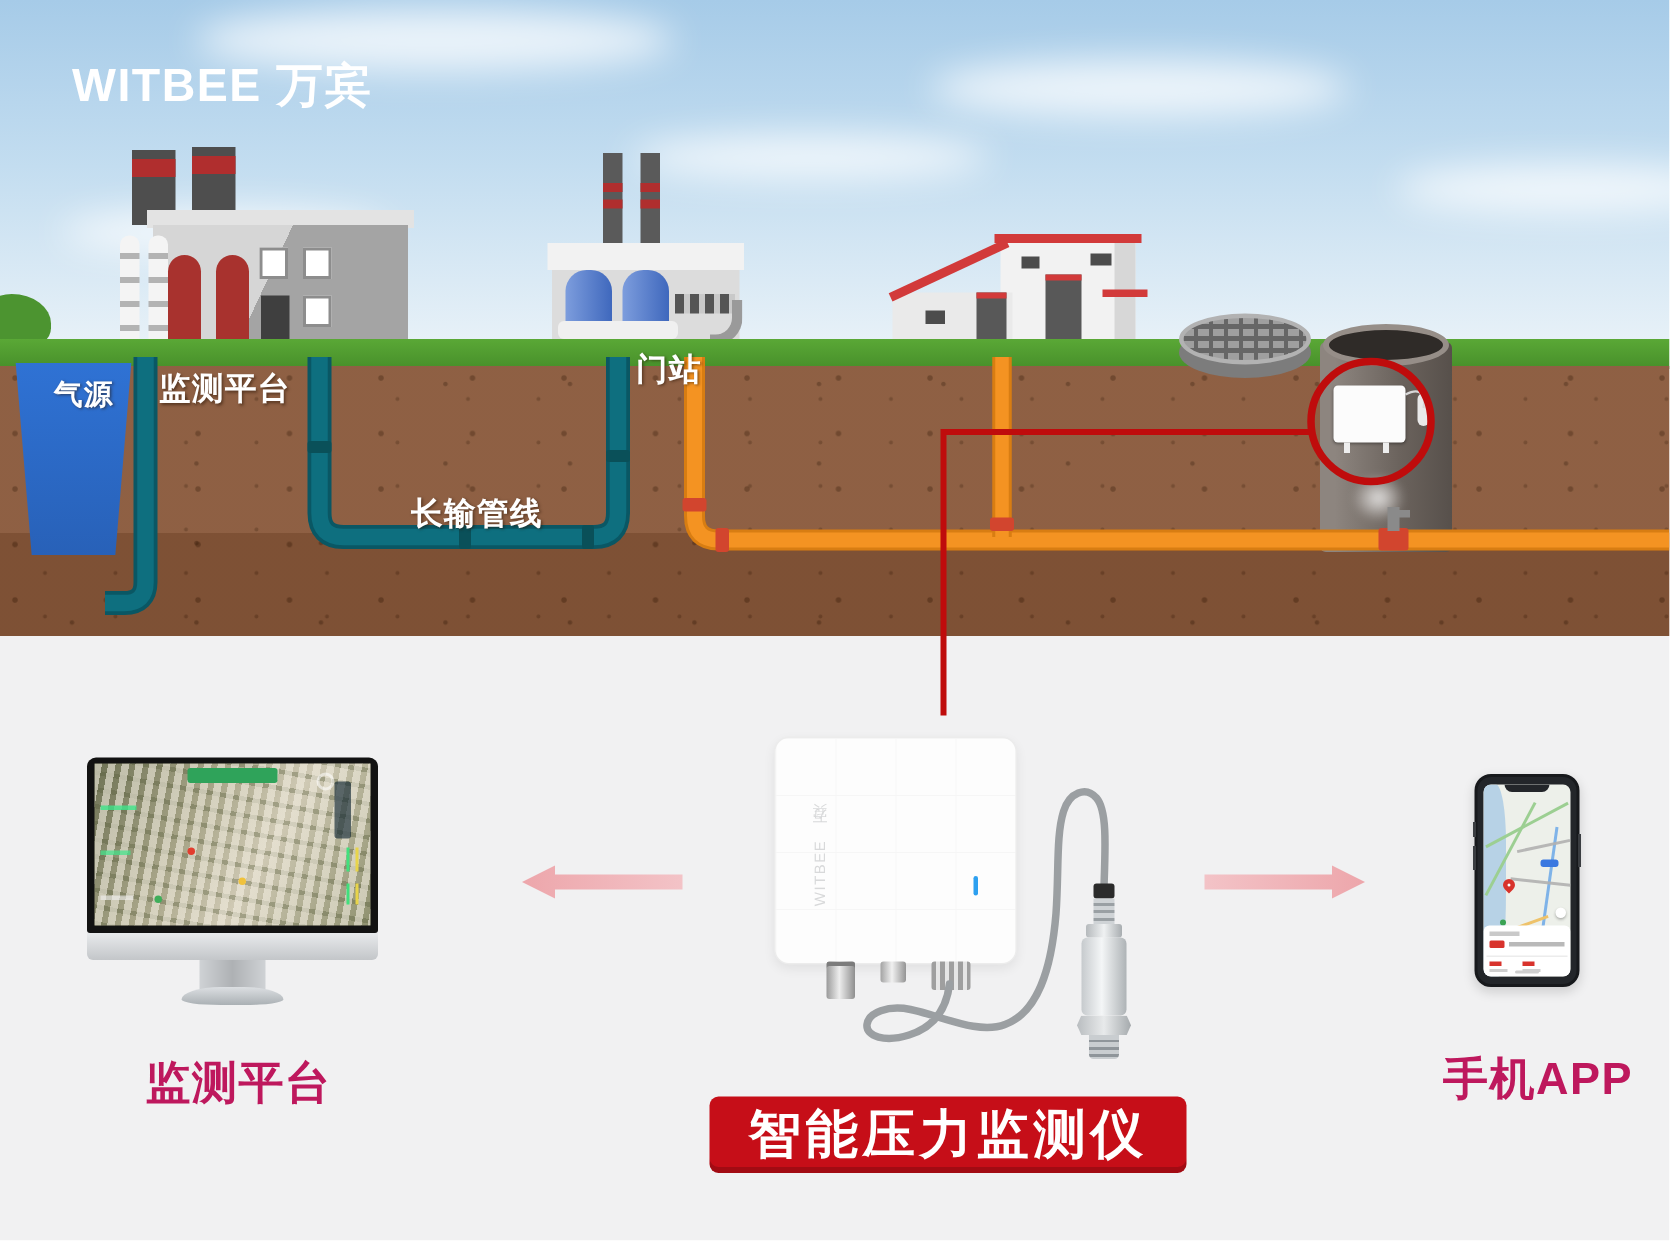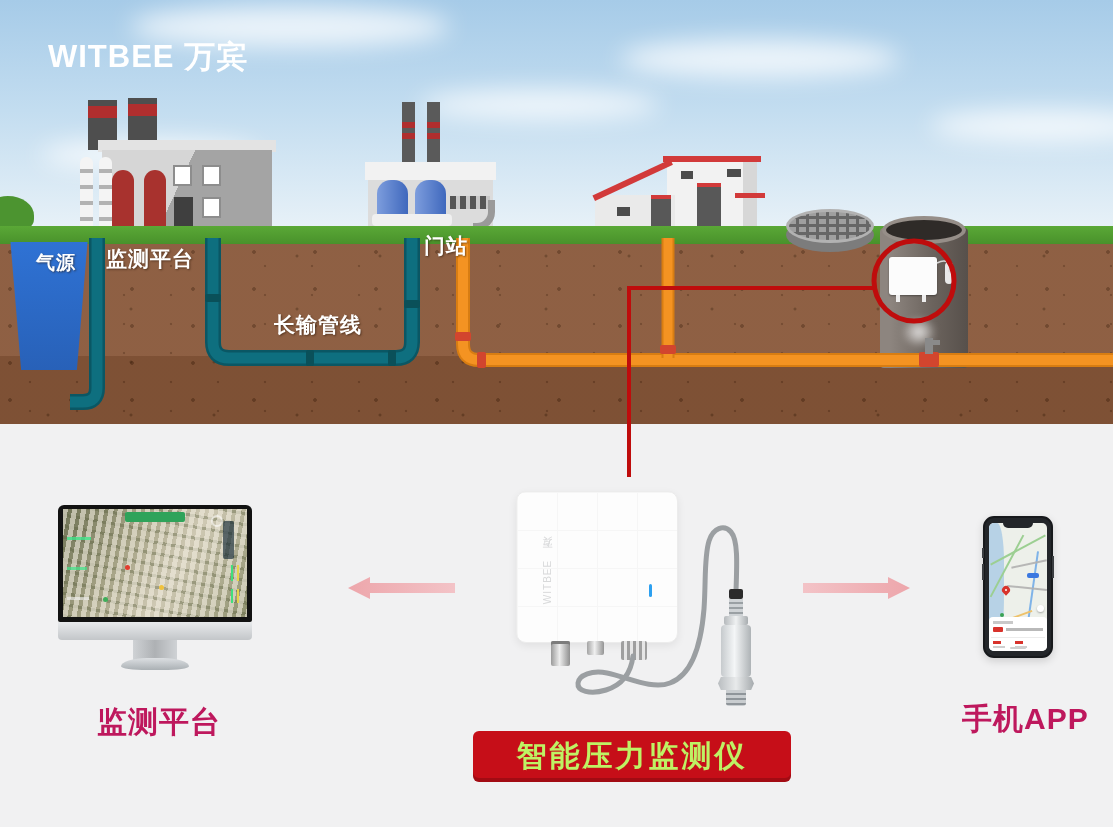--- a/index.html
+++ b/index.html
@@ -131,21 +131,21 @@
     <rect x="931" y="340" width="9" height="5" fill="#8a8a8a"></rect>
 
     <path d="M937,263 C947,258 951,263 949,272" fill="none" stroke="#d8d8d8" stroke-width="1.5"></path>
 
     <circle cx="914" cy="281" r="40" fill="none" stroke="#bf0c0c" stroke-width="5"></circle>
     <polyline points="874,288 629,288 629,477" fill="none" stroke="#bf0c0c" stroke-width="4"></polyline>
   </svg>
 
   <div class="scene-label" style="left:36px;top:250px;font-size:19px;">气源</div>
   <div class="scene-label" style="left:106px;top:245px;">监测平台</div>
-  <div class="scene-label" style="left:274px;top:311px;">长输管线</div>
+  <div class="scene-label" style="left:274px;top:328px;">长输管线</div>
   <div class="scene-label" style="left:424px;top:232px;">门站</div>
 
   <div style="left:0;top:424px;width:1113px;height:403px;background:#f1f1f2;"></div>
 
   <div style="left:627px;top:424px;width:4px;height:53px;background:#bf0c0c;"></div>
 
   <div style="left:58px;top:505px;width:194px;height:165px;">
     <div style="left:0;top:0;width:194px;height:117px;background:#121212;border-radius:6px 6px 2px 2px;"></div>
     <div style="left:5px;top:4px;width:184px;height:108px;overflow:hidden;
                 background:linear-gradient(120deg,#6f7355,#a7a487 35%,#cfc9b4 60%,#8f916f);">
@@ -216,21 +216,21 @@
     <div style="left:14px;top:13px;width:14px;height:17px;background:repeating-linear-gradient(180deg,#cfd3d6 0 3px,#9aa0a4 3px 5px);"></div>
     <div style="left:9px;top:30px;width:24px;height:9px;border-radius:2px;background:linear-gradient(90deg,#b5b9bc,#eff1f2,#a8adb0);"></div>
     <div style="left:6px;top:39px;width:30px;height:52px;border-radius:4px;background:linear-gradient(90deg,#c6cacd,#f4f6f7 45%,#aeb3b6);"></div>
     <div style="left:3px;top:91px;width:36px;height:13px;background:linear-gradient(90deg,#b9bdc0,#e8eaeb,#a5aaad);
                 clip-path:polygon(8% 0,92% 0,100% 50%,92% 100%,8% 100%,0 50%);"></div>
     <div style="left:11px;top:104px;width:20px;height:16px;border-radius:0 0 3px 3px;
                 background:repeating-linear-gradient(180deg,#c9cdd0 0 3px,#8f959a 3px 5px);"></div>
   </div>
 
   <div style="left:473px;top:731px;width:318px;height:51px;border-radius:6px;background:#c60e18;
-              box-shadow:inset 0 -4px 0 rgba(0,0,0,.18);color:#bef264;font-size:30px;font-weight:bold;letter-spacing:3px;
+              box-shadow:inset 0 -4px 0 rgba(0,0,0,.18);color:#ffffff;font-size:35px;font-weight:bold;letter-spacing:3px;
               display:flex;align-items:center;justify-content:center;position:absolute;">智能压力监测仪</div>
 
   <div style="left:983px;top:516px;width:70px;height:142px;border-radius:11px;background:#23262a;border:2px solid #17191c;box-shadow:0 3px 8px rgba(0,0,0,.15);">
     <div style="left:-3px;top:30px;width:2px;height:10px;background:#3a3d41;"></div>
     <div style="left:-3px;top:46px;width:2px;height:16px;background:#3a3d41;"></div>
     <div style="left:67px;top:38px;width:2px;height:22px;background:#3a3d41;"></div>
     <div style="left:4px;top:5px;width:58px;height:128px;border-radius:5px;overflow:hidden;background:#edf0ea;">
       <div style="left:0;top:0;width:15px;height:128px;background:#b7d2e6;border-radius:0 45% 35% 0/0 30% 45% 0;"></div>
       <div style="left:17px;top:8px;width:2px;height:70px;background:#9ccf92;transform:rotate(28deg);"></div>
       <div style="left:28px;top:-4px;width:2px;height:62px;background:#9ccf92;transform:rotate(62deg);"></div>

